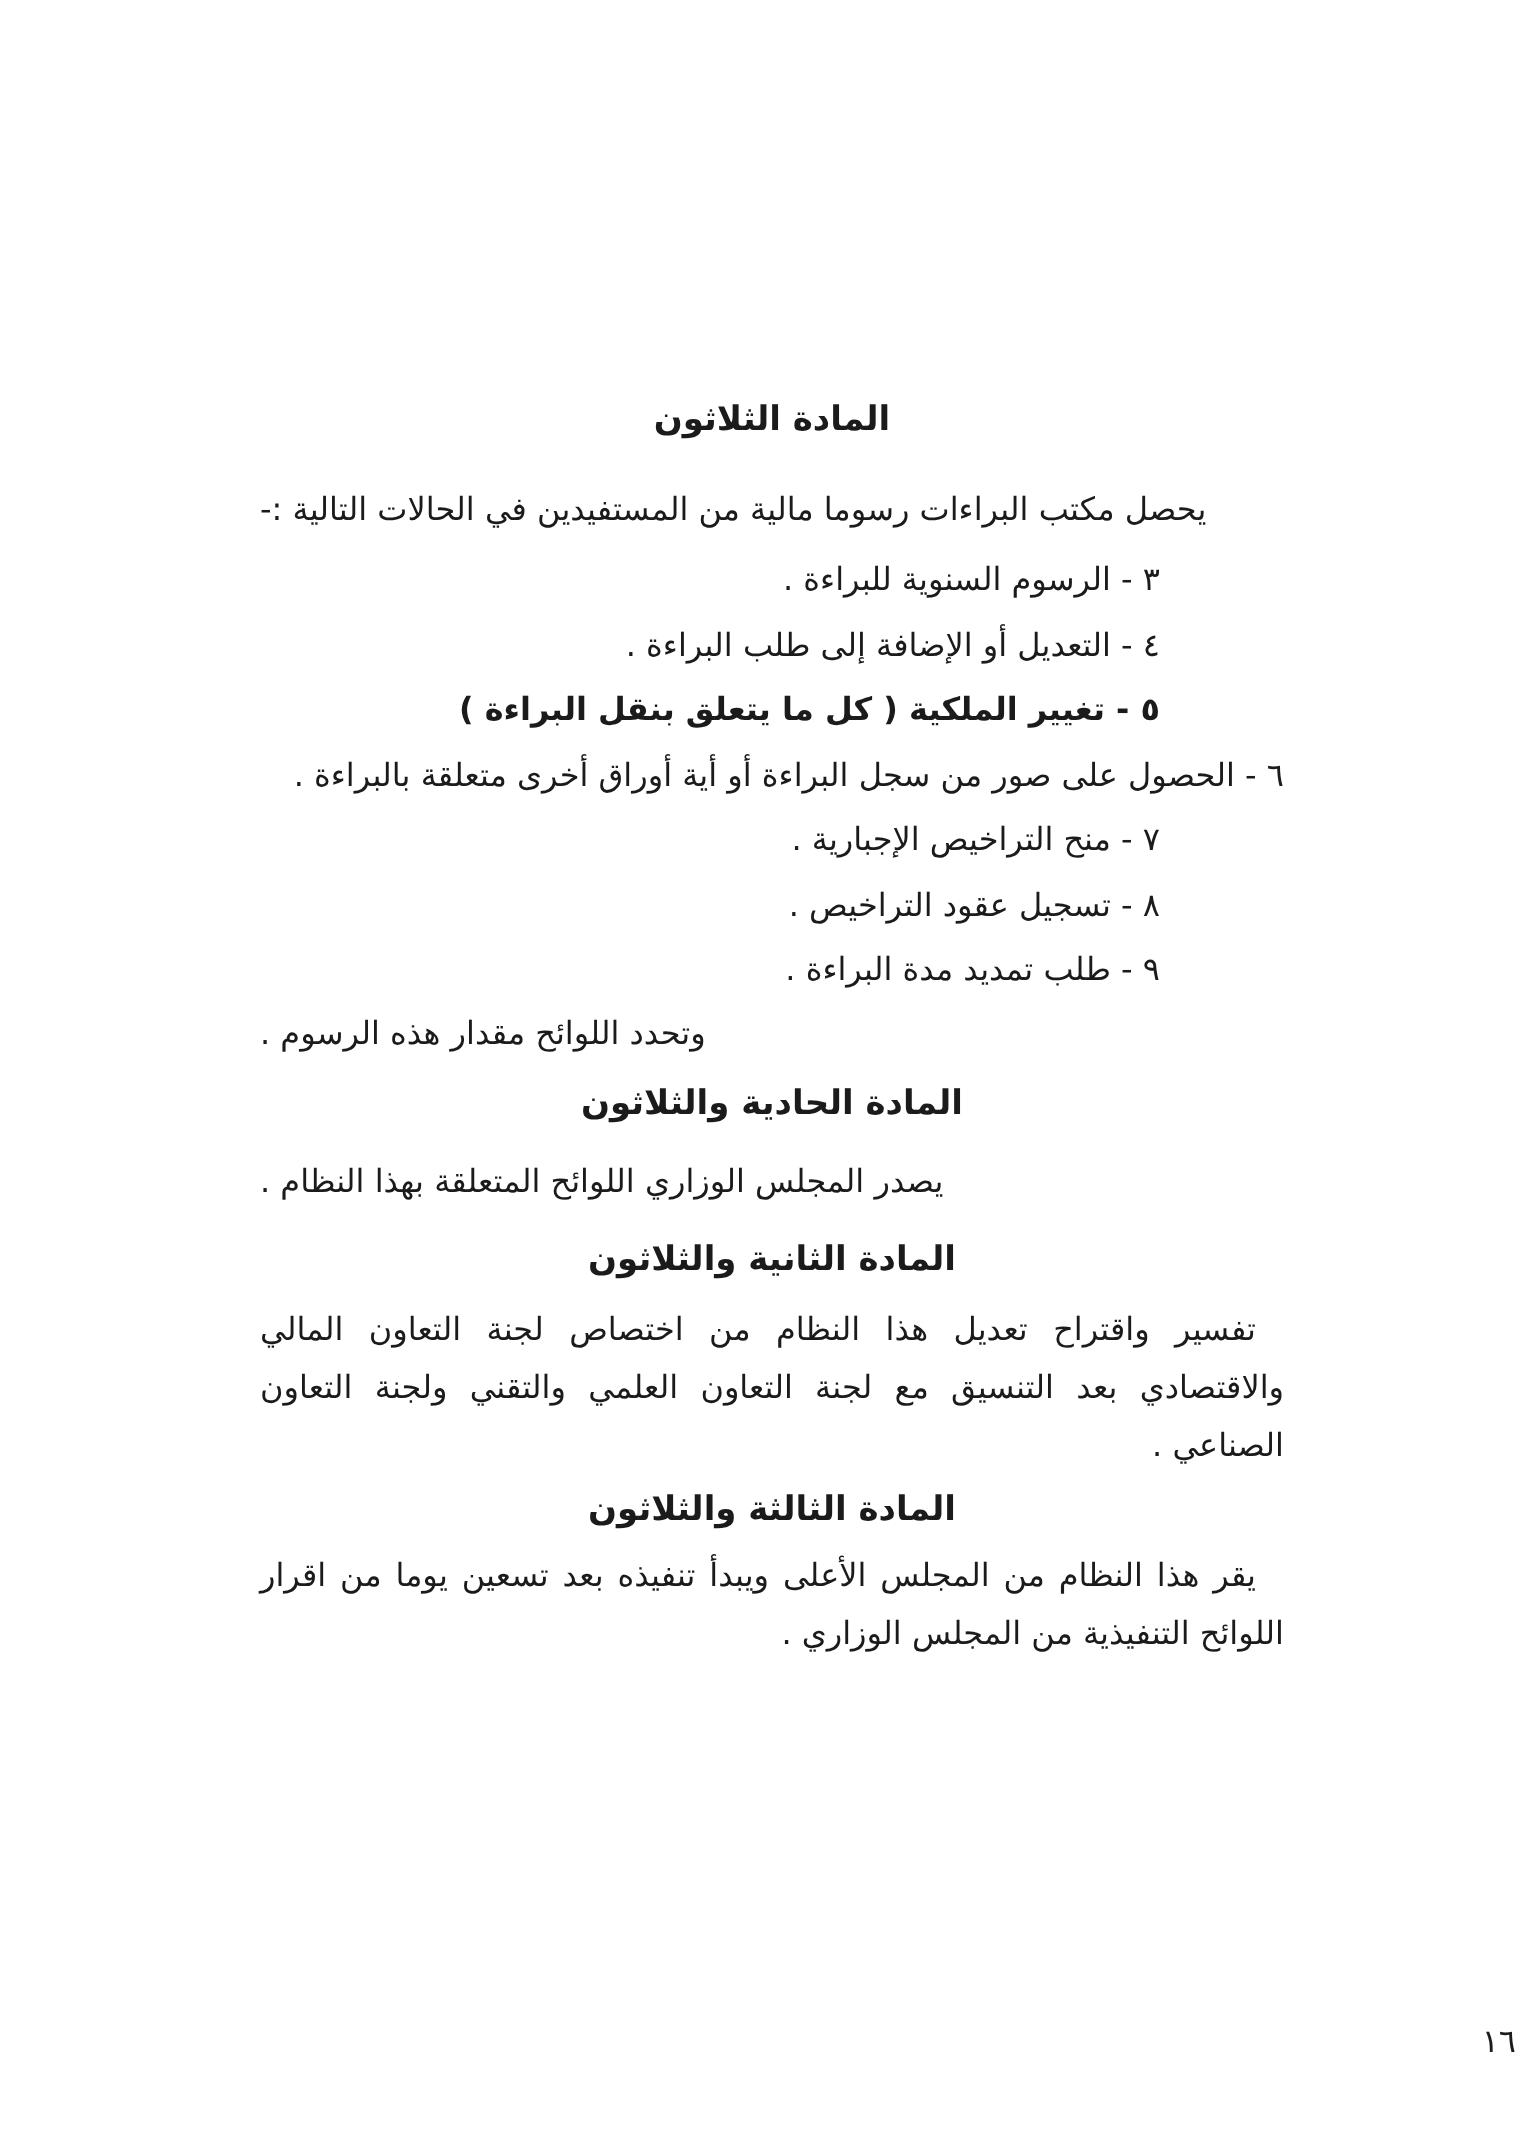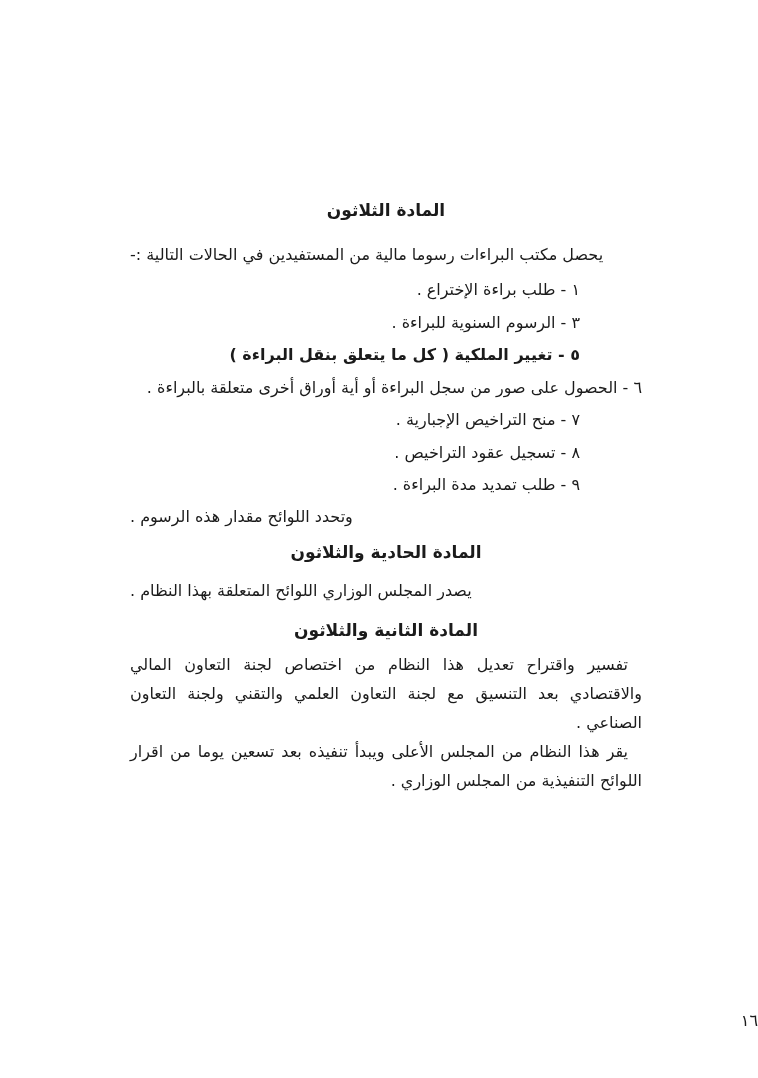--- a/index.html
+++ b/index.html
@@ -68,35 +68,36 @@
 </head>
 <body>
 
 <div class="page" dir="rtl">
   <div class="content">
 
     <h2 class="heading h-a30">المادة الثلاثون</h2>
     <p class="para indent">يحصل مكتب البراءات رسوما مالية من المستفيدين في الحالات التالية :-</p>
 
     <div class="list">
-      <div class="list-item">١ - طلب براءة الإختراع .</div>
       <div class="list-item">٣ - الرسوم السنوية للبراءة .</div>
+      <div class="list-item">٤ - التعديل أو الإضافة إلى طلب البراءة .</div>
       <div class="list-item emph">٥ - تغيير الملكية ( كل ما يتعلق بنقل البراءة )</div>
       <div class="list-item full">٦ - الحصول على صور من سجل البراءة أو أية أوراق أخرى متعلقة بالبراءة .</div>
       <div class="list-item">٧ - منح التراخيص الإجبارية .</div>
       <div class="list-item">٨ - تسجيل عقود التراخيص .</div>
       <div class="list-item">٩ - طلب تمديد مدة البراءة .</div>
     </div>
 
     <p class="para closing">وتحدد اللوائح مقدار هذه الرسوم .</p>
 
     <h2 class="heading h-a31">المادة الحادية والثلاثون</h2>
     <p class="para indent">يصدر المجلس الوزاري اللوائح المتعلقة بهذا النظام .</p>
 
     <h2 class="heading h-a32">المادة الثانية والثلاثون</h2>
     <p class="para indent justify">تفسير واقتراح تعديل هذا النظام من اختصاص لجنة التعاون المالي والاقتصادي بعد التنسيق مع لجنة التعاون العلمي والتقني ولجنة التعاون الصناعي .</p>
 
+    <h2 class="heading h-a33">المادة الثالثة والثلاثون</h2>
     <p class="para indent justify">يقر هذا النظام من المجلس الأعلى ويبدأ تنفيذه بعد تسعين يوما من اقرار اللوائح التنفيذية من المجلس الوزاري .</p>
 
   </div>
 
   <div class="page-number">١٦</div>
 </div>
 
 </body></html>

